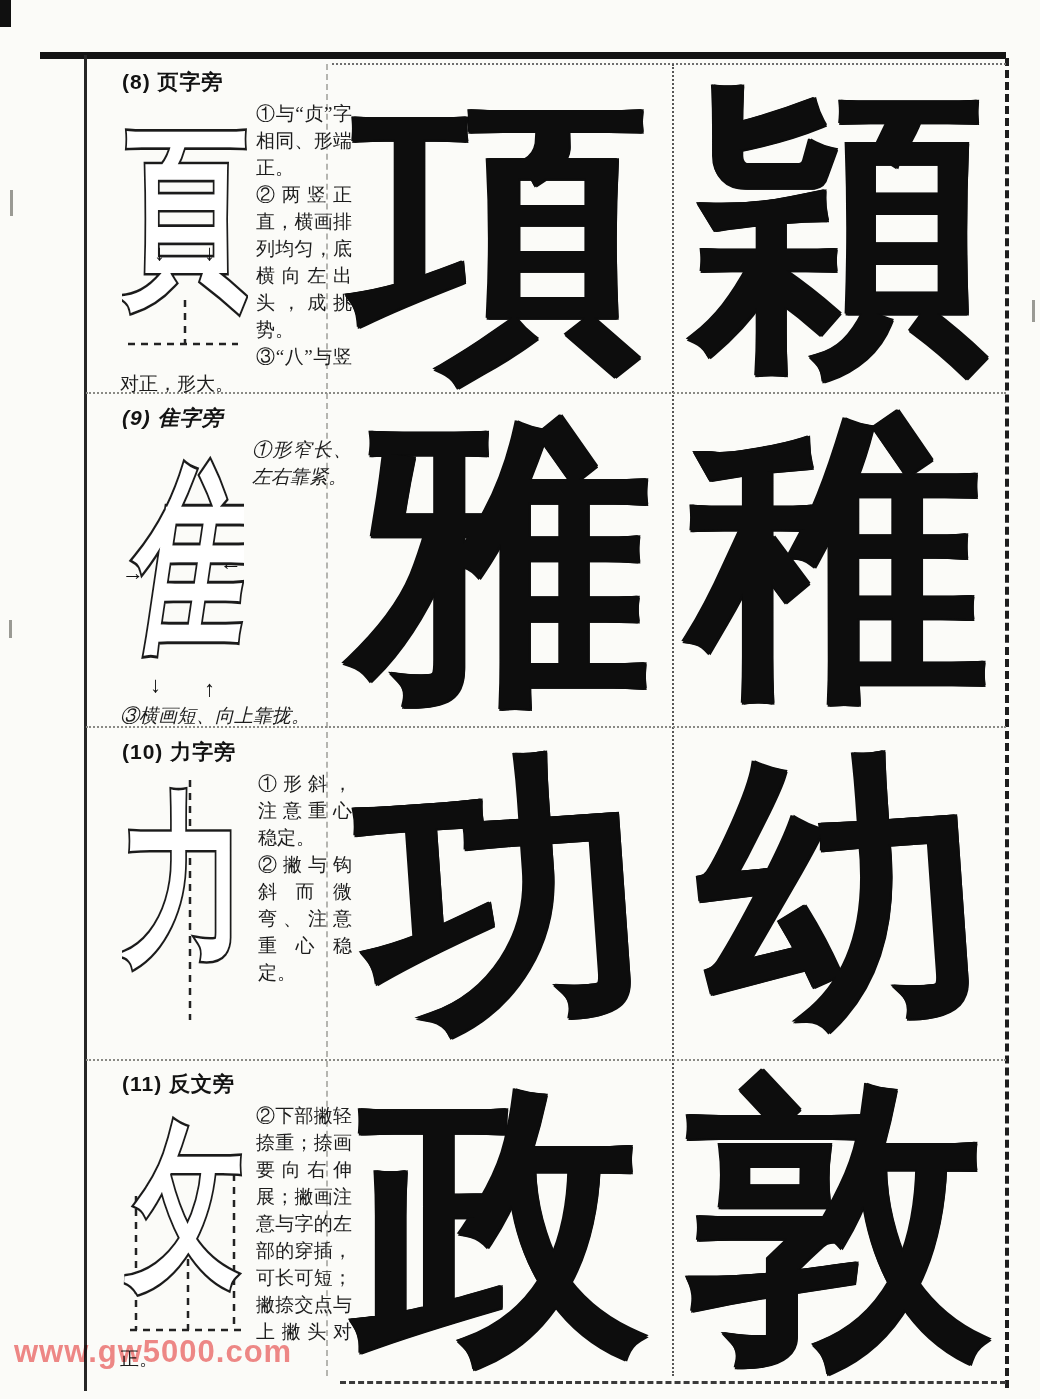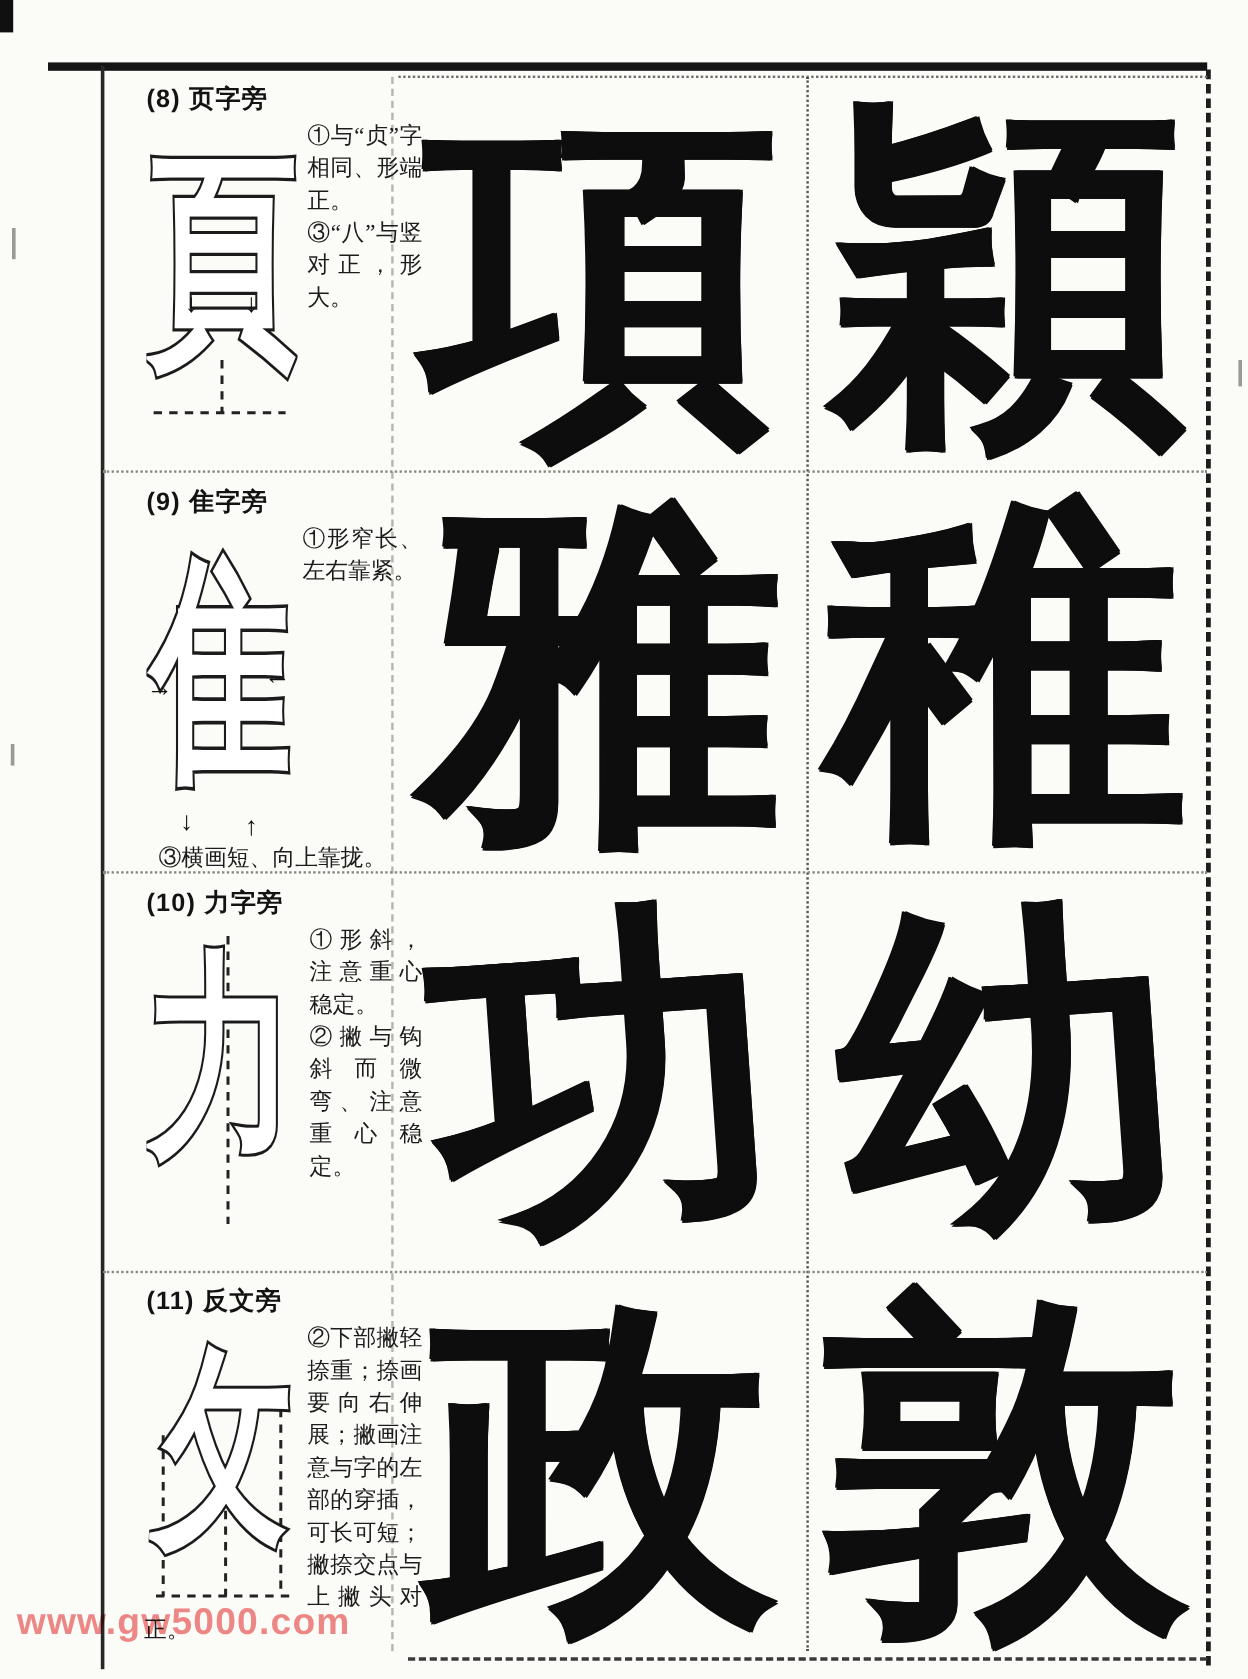--- a/index.html
+++ b/index.html
@@ -21,39 +21,39 @@
   .col-div-a    { left:326px; top:64px; width:0; height:1312px; border-left:2px dashed #b5b5b0; }
   .col-div-b    { left:672px; top:64px; width:0; height:1312px; border-left:2px dotted #565656; }
   .h-div        { left:86px; width:920px; height:0; border-top:2px dotted #8a8a85; }
   .h-div-1 { top:392px; } .h-div-2 { top:726px; } .h-div-3 { top:1059px; }
   .bottom-dashed { left:340px; top:1381px; width:666px; height:0; border-top:3px dashed #3a3a3a; }
   .speck { position:absolute; background:#9a9a94; }
 
   
   .section { position:absolute; left:72px; width:236px;padding-left:44px; }
   .sec-8  { top:60px; }
-  .sec-9  { top:396px; }
+  .sec-9  { top:396px;font-style:italic; }
   .sec-10 { top:730px; }
   .sec-11 { top:1062px; }
   .sec-header {
     font-family:"Liberation Sans", sans-serif;
     font-weight:bold; font-size:21px;
     letter-spacing:1px;
     padding:8px 0 4px 6px;
     color:#131313;
   }
   .sec-body {
     font-size:19px; line-height:27px;
     text-align:justify;
     color:#1c1c1c;
     padding-left:4px;
   }
   .sec-body::after { content:""; display:block; clear:both; }
   .note { display:block; }
-  .note.clear { clear:left;margin-left:12px; }
+  .note.clear { clear:left; }
   .diagram { float:left; margin:2px 8px 0 2px; }
   .diagram text.radical {
     fill:#ffffff; stroke:#1b1b1b; stroke-width:3.5px;
     paint-order:stroke; font-weight:bold;
     font-family:"Liberation Serif", serif;
   }
   .diagram text.arrow { fill:#111; font-size:22px; font-weight:bold; stroke:none; }
   .diagram .dash { stroke:#222; stroke-width:2.5; stroke-dasharray:7 6; fill:none; }
 
   
@@ -121,20 +121,21 @@
       <svg class="diagram" width="126" height="248" viewBox="0 0 126 248">
         <g transform="scale(1,1.52)">
           <text class="radical" x="63" y="118" font-size="126" text-anchor="middle">頁</text>
         </g>
         <line class="dash" x1="63" y1="198" x2="63" y2="242"></line>
         <line class="dash" x1="6" y1="242" x2="116" y2="242"></line>
         <text class="arrow" x="32" y="158">↓</text>
         <text class="arrow" x="82" y="158">↓</text>
       </svg>
       <div class="note">①与“贞”字相同、形端正。</div>
+      <div class="note">②两竖正直，横画排列均匀，底横向左出头，成挑势。</div>
       <div class="note">③“八”与竖对正，形大。</div>
     </div>
   </div>
 
   <div class="section sec-9">
     <div class="sec-header">
       <span>(9)</span>
       <span>隹字旁</span>
     </div>
     <div class="sec-body">

